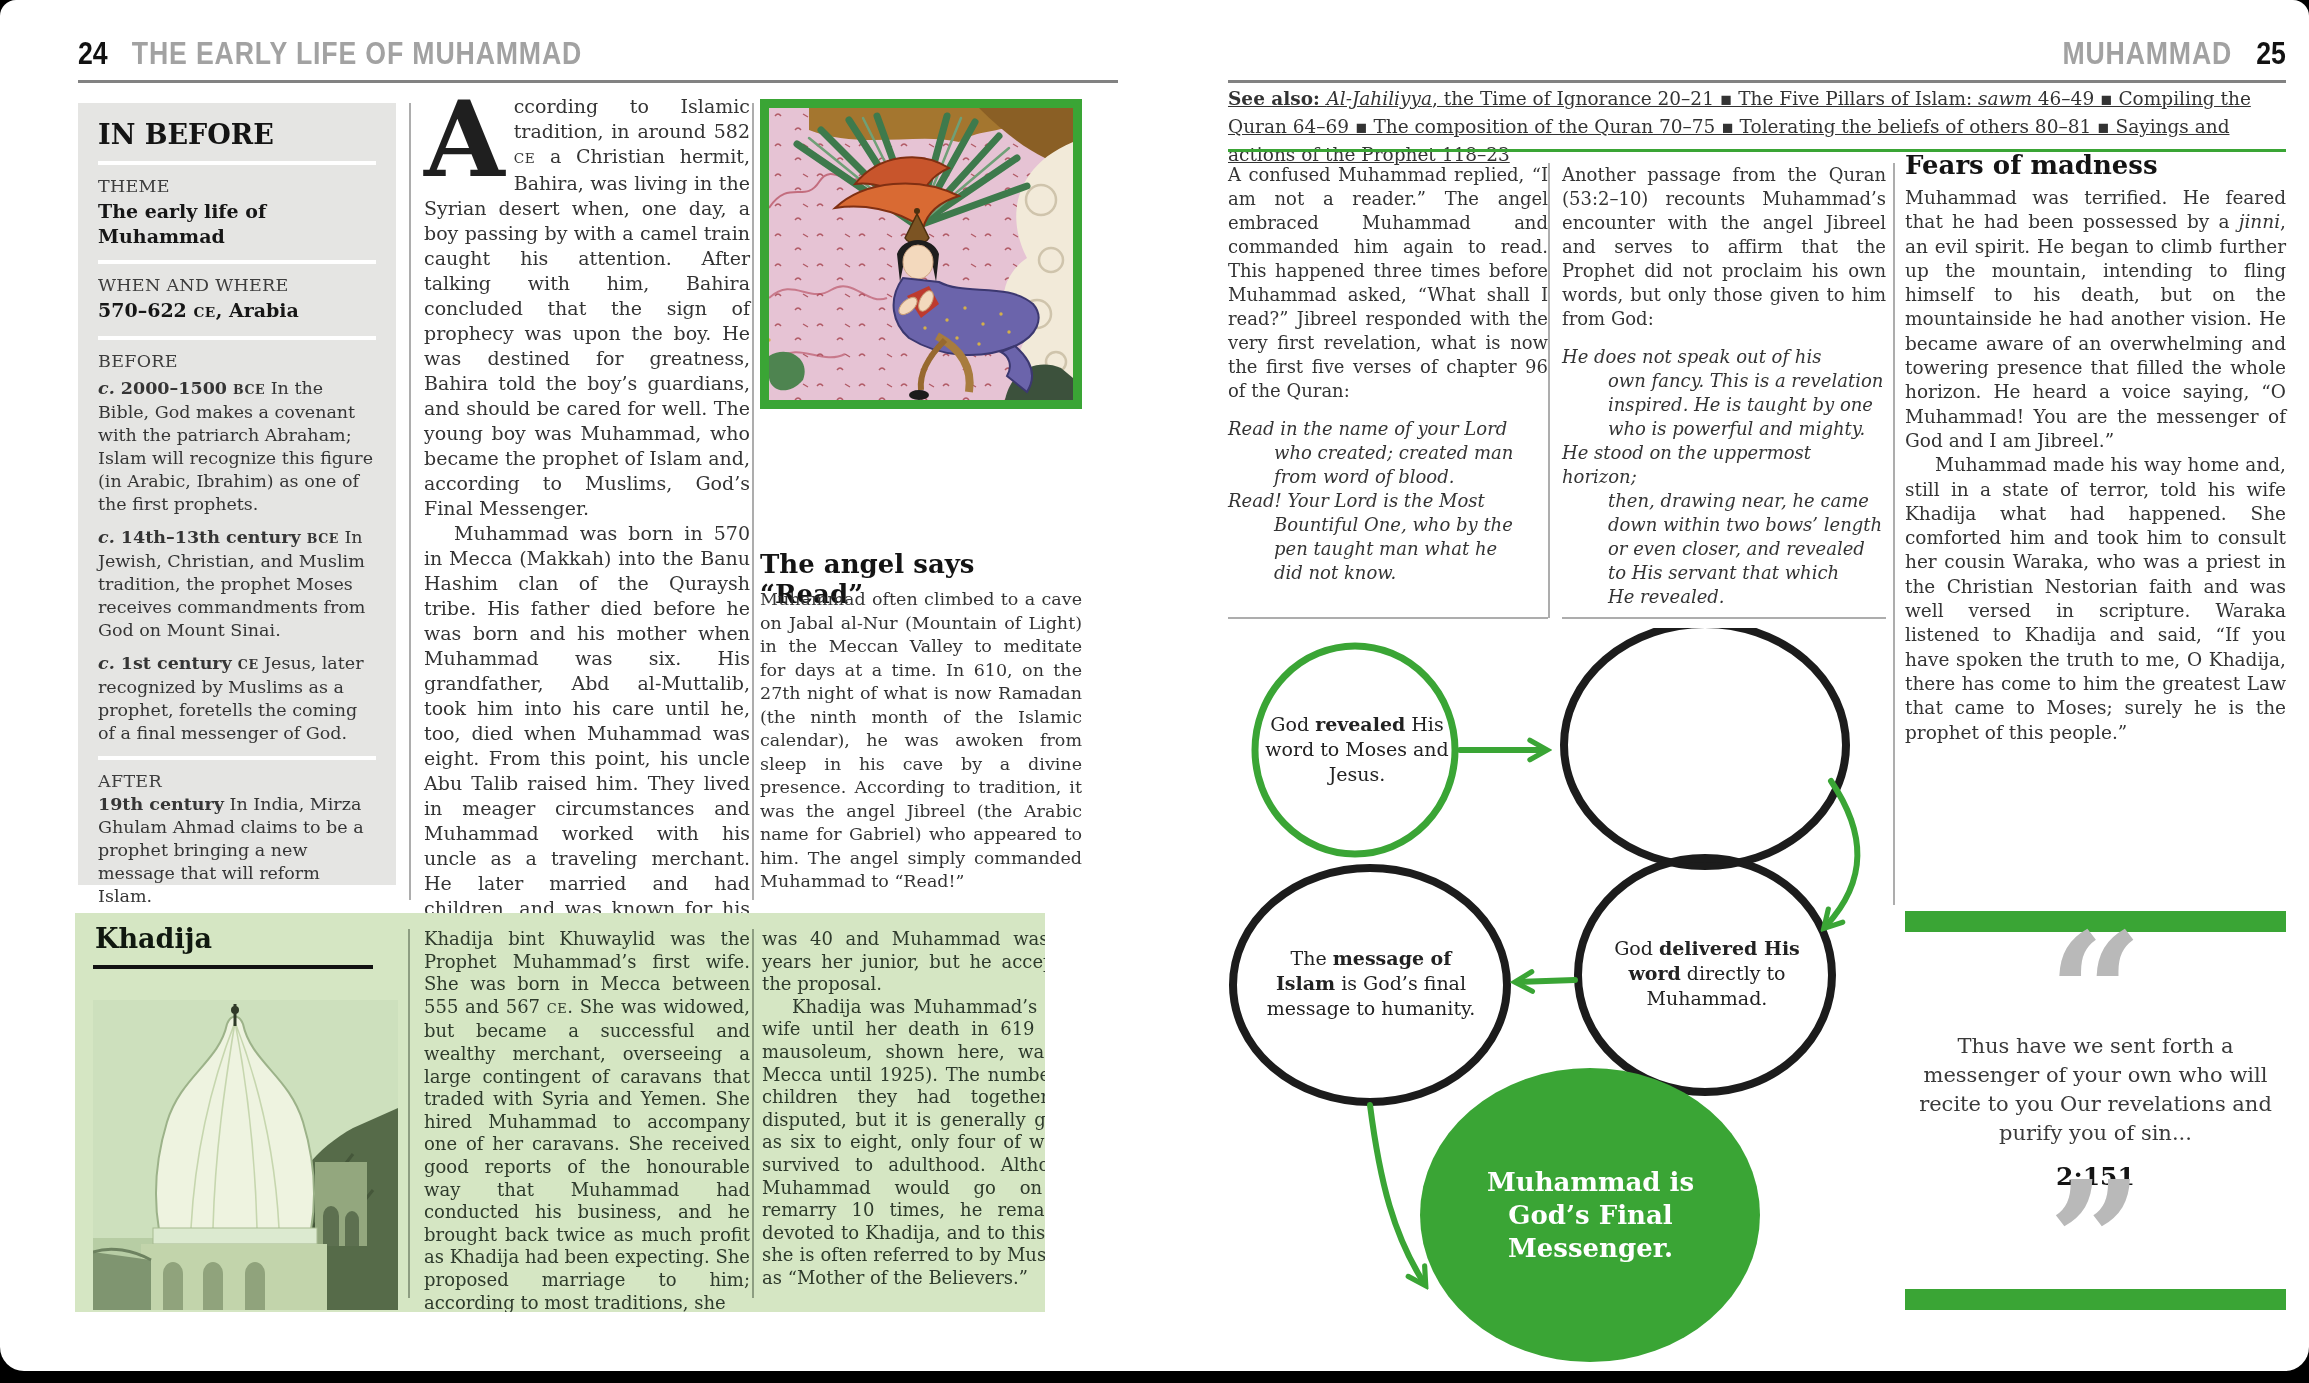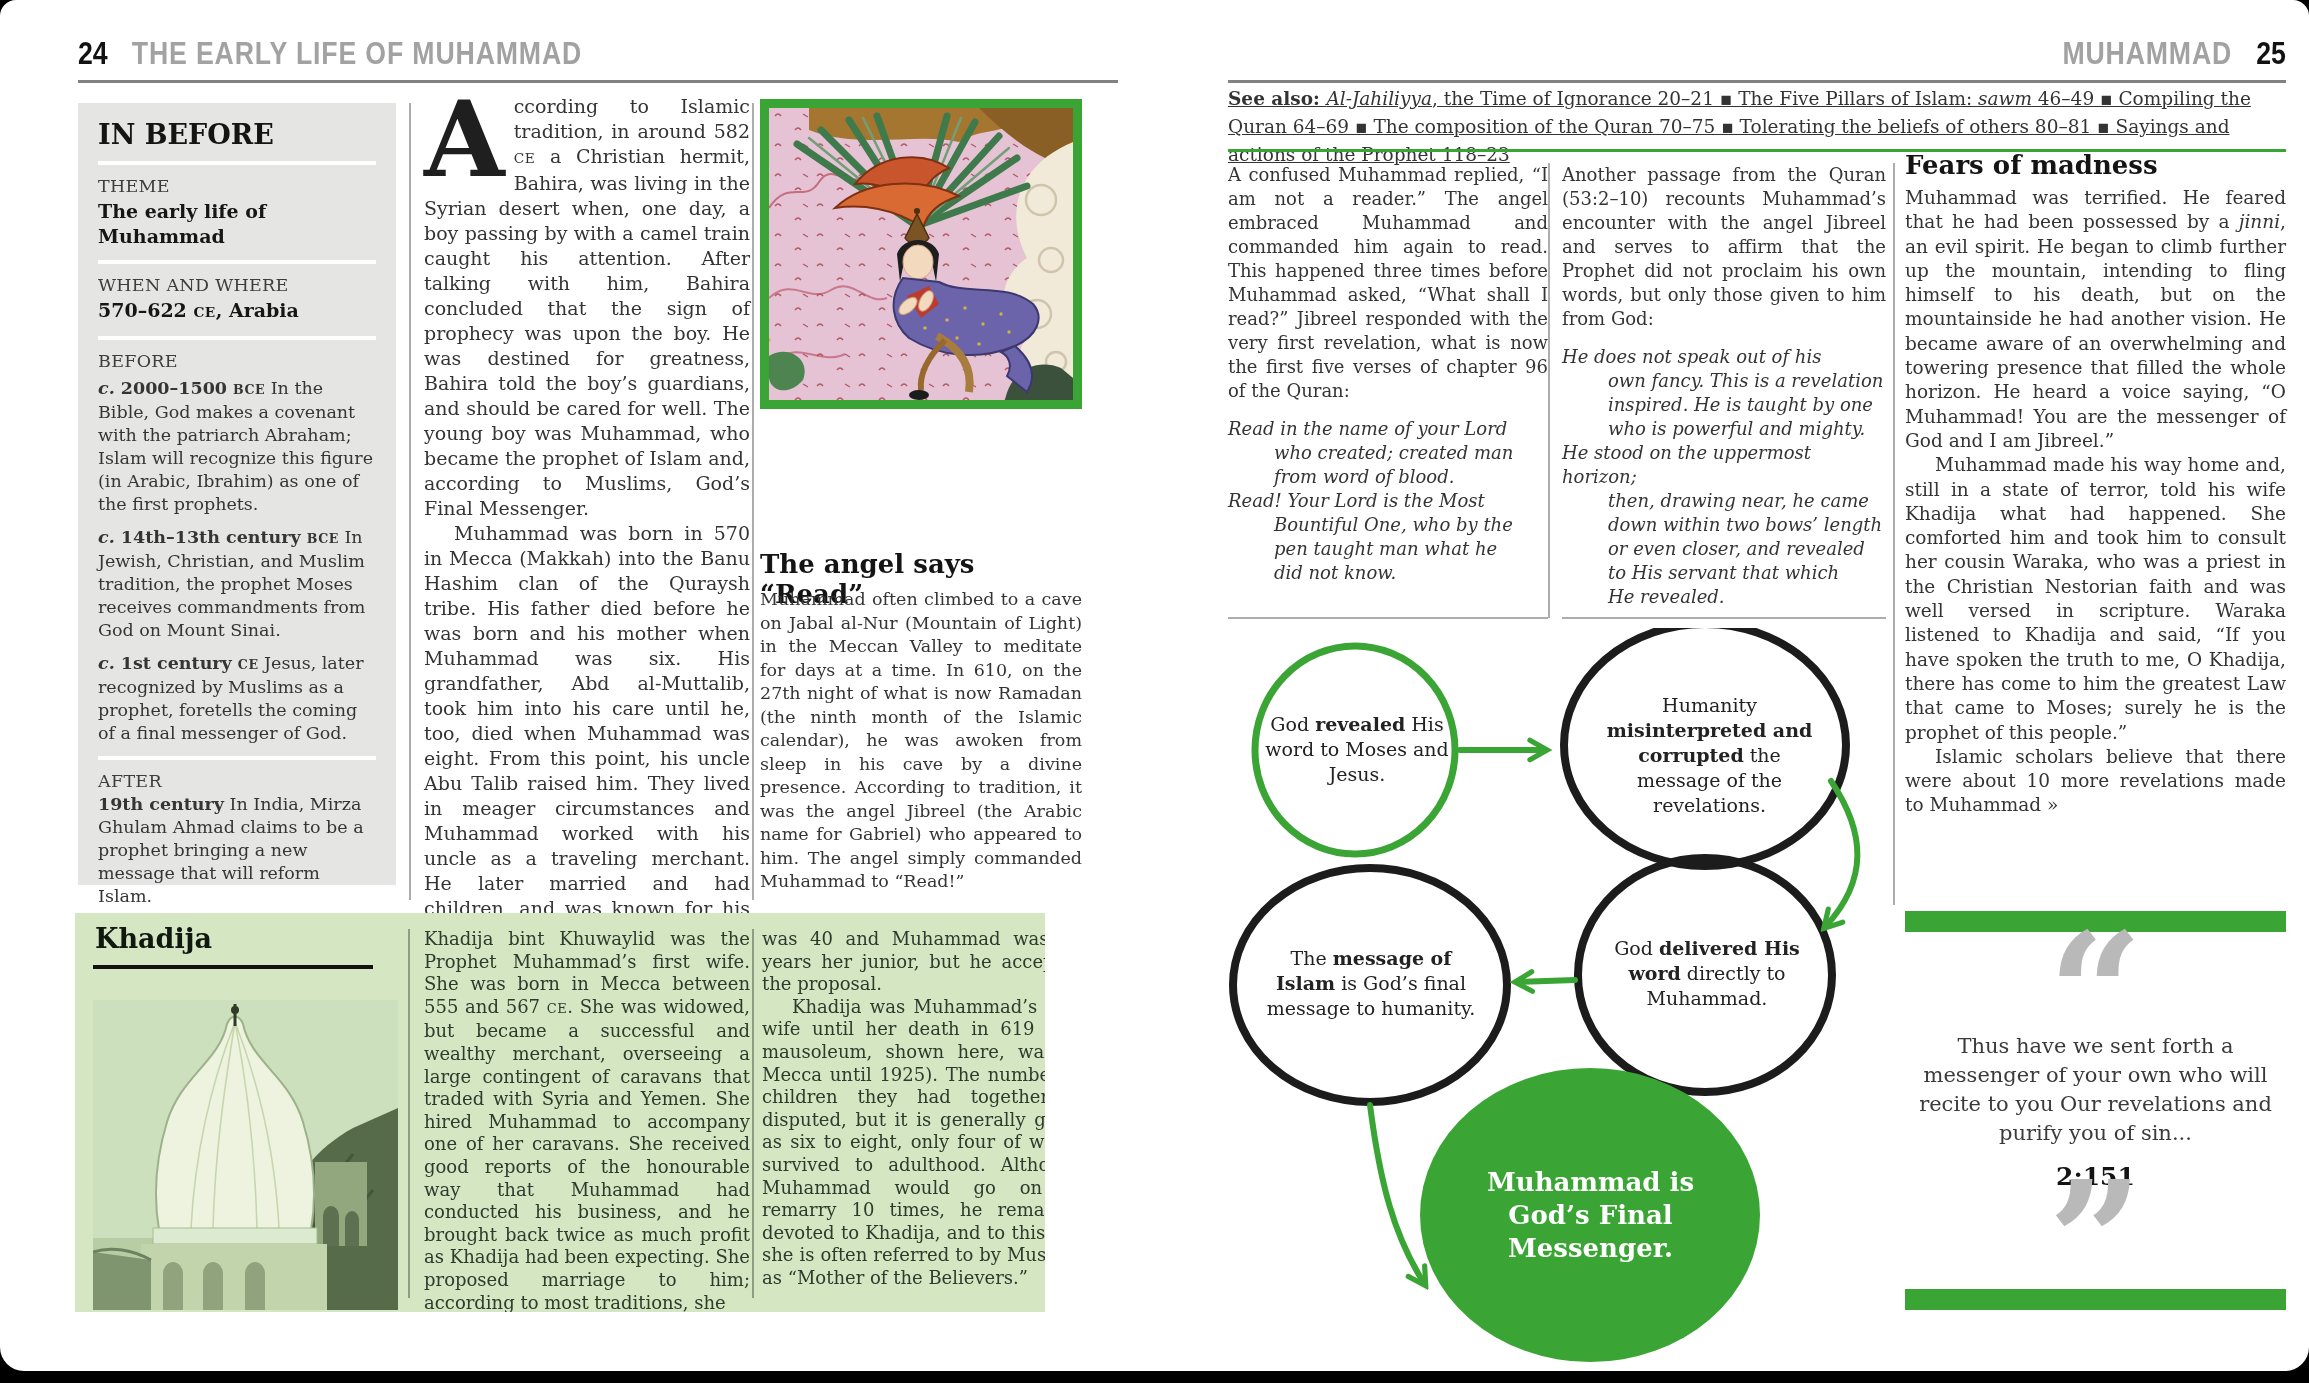--- a/index.html
+++ b/index.html
@@ -258,21 +258,20 @@
         <div class="vl ind">down within two bows’ length</div>
         <div class="vl ind">or even closer, and revealed</div>
         <div class="vl ind">to His servant that which</div>
         <div class="vl ind">He revealed.</div>
       </div>
   </div>
   <div class="rcol3">
     <h3>Fears of madness</h3>
     <p class="just"><span>Muhammad was terrified. He feared that he had been possessed by a </span><span class="i">jinni</span><span>, an evil spirit. He began to climb further up the mountain, intending to fling himself to his death, but on the mountainside he had another vision. He became aware of an overwhelming and towering presence that filled the whole horizon. He heard a voice saying, “O Muhammad! You are the messenger of God and I am Jibreel.”</span></p>
     <p class="just p-ind">Muhammad made his way home and, still in a state of terror, told his wife Khadija what had happened. She comforted him and took him to consult her cousin Waraka, who was a priest in the Christian Nestorian faith and was well versed in scripture. Waraka listened to Khadija and said, “If you have spoken the truth to me, O Khadija, there has come to him the greatest Law that came to Moses; surely he is the prophet of this people.”</p>
-    <p class="just p-ind">Islamic scholars believe that there were about 10 more revelations made to Muhammad »</p>
   </div>
 
   <div class="vline" style="left:1548px; top:163px; height:455px;"></div>
   <div class="vline" style="left:1893px; top:163px; height:742px;"></div>
   <div class="colrule" style="left:1228px; width:320px;"></div>
   <div class="colrule" style="left:1562px; width:324px;"></div>
 
   <svg class="abs diagram" viewBox="0 0 672 743">
     <defs>
       <marker id="ah" viewBox="0 0 12 12" refX="8.5" refY="6" markerWidth="26" markerHeight="26" markerUnits="userSpaceOnUse" orient="auto">
@@ -284,21 +283,20 @@
     <ellipse cx="142" cy="357" rx="137" ry="117" fill="none" stroke="#1c1c1c" stroke-width="8"></ellipse>
     <ellipse cx="477" cy="347" rx="127" ry="117" fill="none" stroke="#1c1c1c" stroke-width="8"></ellipse>
     <ellipse cx="362" cy="587" rx="170" ry="147" fill="#3aa535"></ellipse>
     <path d="M232,122 L316,122" stroke="#3aa535" stroke-width="6" fill="none" stroke-linecap="round" marker-end="url(#ah)"></path>
     <path d="M603,153 C638,205 640,252 598,298" stroke="#3aa535" stroke-width="6" fill="none" stroke-linecap="round" marker-end="url(#ah)"></path>
     <path d="M347,352 L290,354" stroke="#3aa535" stroke-width="6" fill="none" stroke-linecap="round" marker-end="url(#ah)"></path>
     <path d="M142,477 C152,555 166,608 196,655" stroke="#3aa535" stroke-width="6" fill="none" stroke-linecap="round" marker-end="url(#ah)"></path>
   </svg>
 
   <div class="circ-text" style="left:1262px; top:712px; width:190px;"><span>God </span><span class="b">revealed</span><span> His word to Moses and Jesus.</span></div>
-  <div class="circ-text" style="left:1597px; top:693px; width:225px;"><span>Humanity </span><span class="b">misinterpreted and corrupted</span><span> the message of the revelations.</span></div>
   <div class="circ-text" style="left:1266px; top:946px; width:210px;"><span>The </span><span class="b">message of Islam</span><span> is God’s final message to humanity.</span></div>
   <div class="circ-text" style="left:1596px; top:936px; width:222px;"><span>God </span><span class="b">delivered His word</span><span> directly to Muhammad.</span></div>
   <div class="final-text" style="left:1478px; top:1166px; width:225px;">Muhammad is God’s Final Messenger.</div>
 
   <div class="gbar" style="top:911px;"></div>
   <div class="qmark" style="top:948px;">“</div>
   <div class="q-text">Thus have we sent forth a messenger of your own who will recite to you Our revelations and purify you of sin...</div>
   <div class="q-ref">2:151</div>
   <div class="qmark" style="top:1196px;">”</div>
   <div class="gbar" style="top:1289px;"></div>

